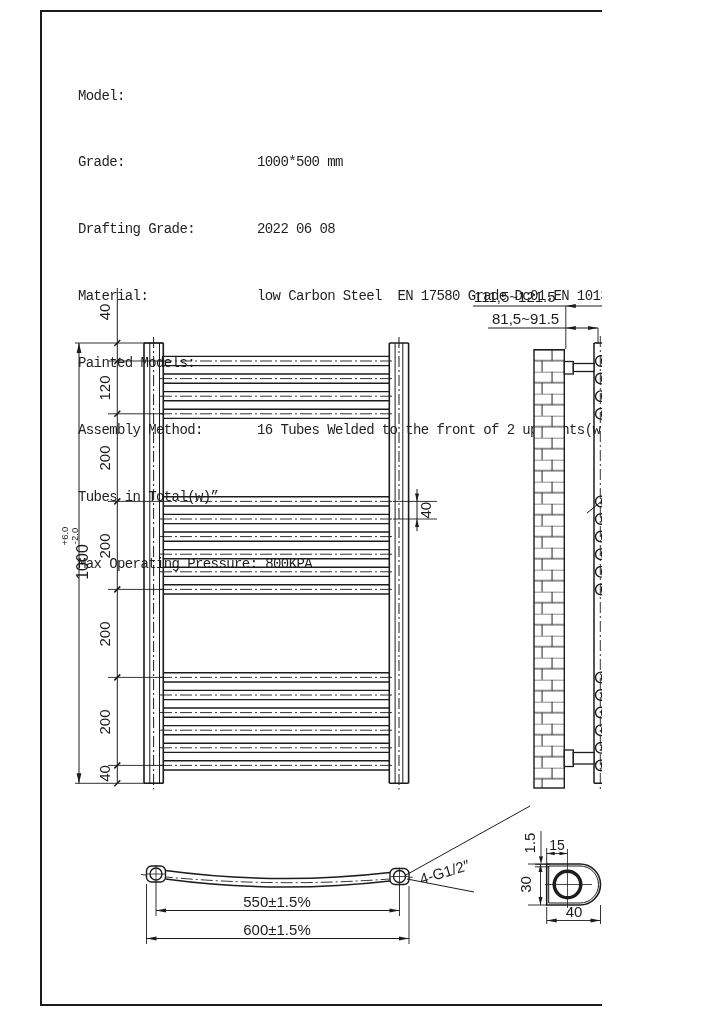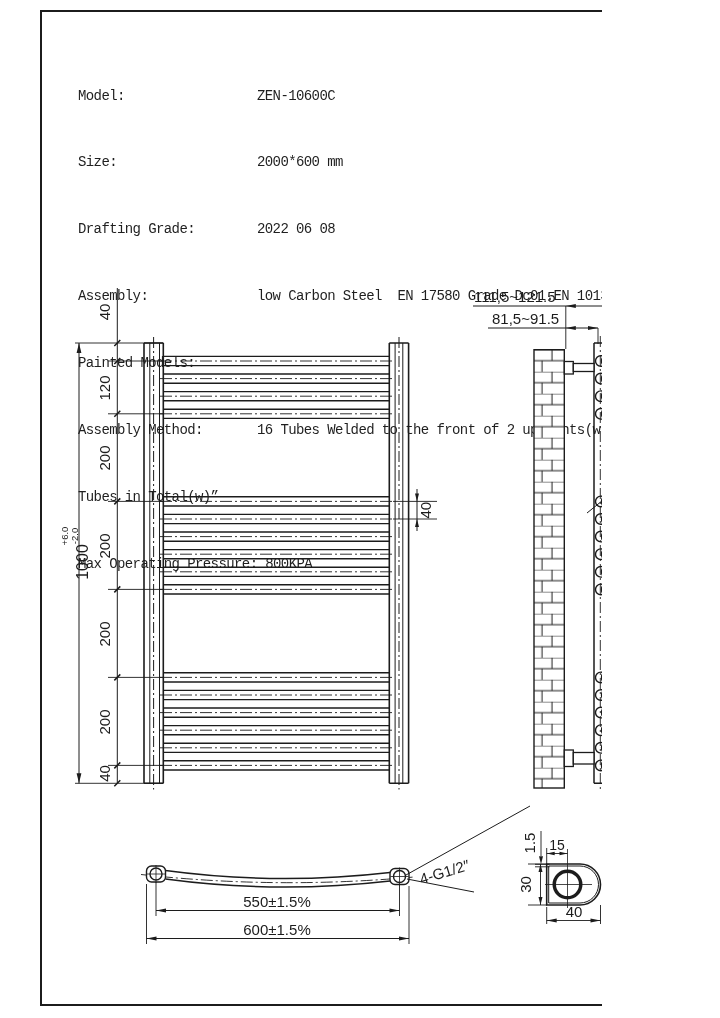--- a/index.html
+++ b/index.html
@@ -21,32 +21,31 @@
 </style>
 </head>
 <body>
 
 <div id="page">
   <div id="frame-border"></div>
 
   <div id="specs">
     <div class="spec-row">
       <span class="spec-label">Model:</span>
-      <span class="spec-value">ZEN-10600C</span>
-    </div>
-    <div class="spec-row">
-      <span class="spec-label">Size:</span>
-      <span class="spec-value">2000*600 mm</span>
+    </div>
+    <div class="spec-row">
+      <span class="spec-label">Grade:</span>
+      <span class="spec-value">1000*500 mm</span>
     </div>
     <div class="spec-row">
       <span class="spec-label">Drafting Grade:</span>
       <span class="spec-value">2022 06 08</span>
     </div>
     <div class="spec-row">
-      <span class="spec-label">Assembly:</span>
+      <span class="spec-label">Material:</span>
       <span class="spec-value">low Carbon Steel  EN 17580 Grade Dc01.EN 10131</span>
     </div>
     <div class="spec-row">
       <span class="spec-label">Painted Models:</span>
     </div>
     <div class="spec-row">
       <span class="spec-label">Assembly Method:</span>
       <span class="spec-value">16 Tubes Welded to the front of 2 uprights(w)”  18</span>
     </div>
     <div>Tubes in Total(w)”</div>

